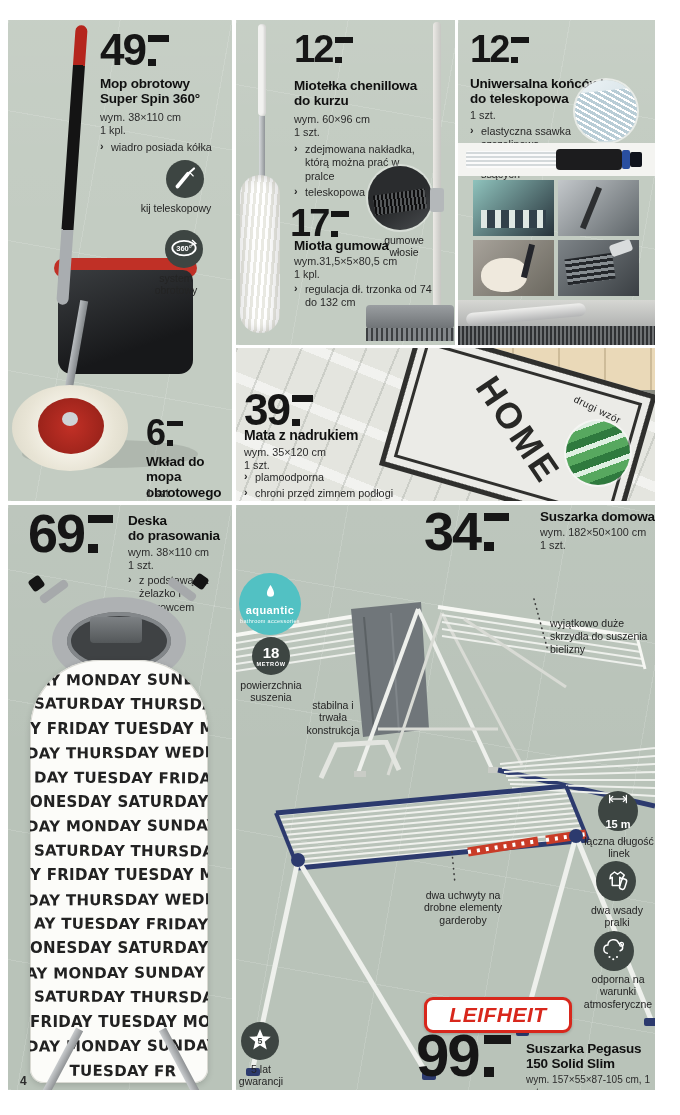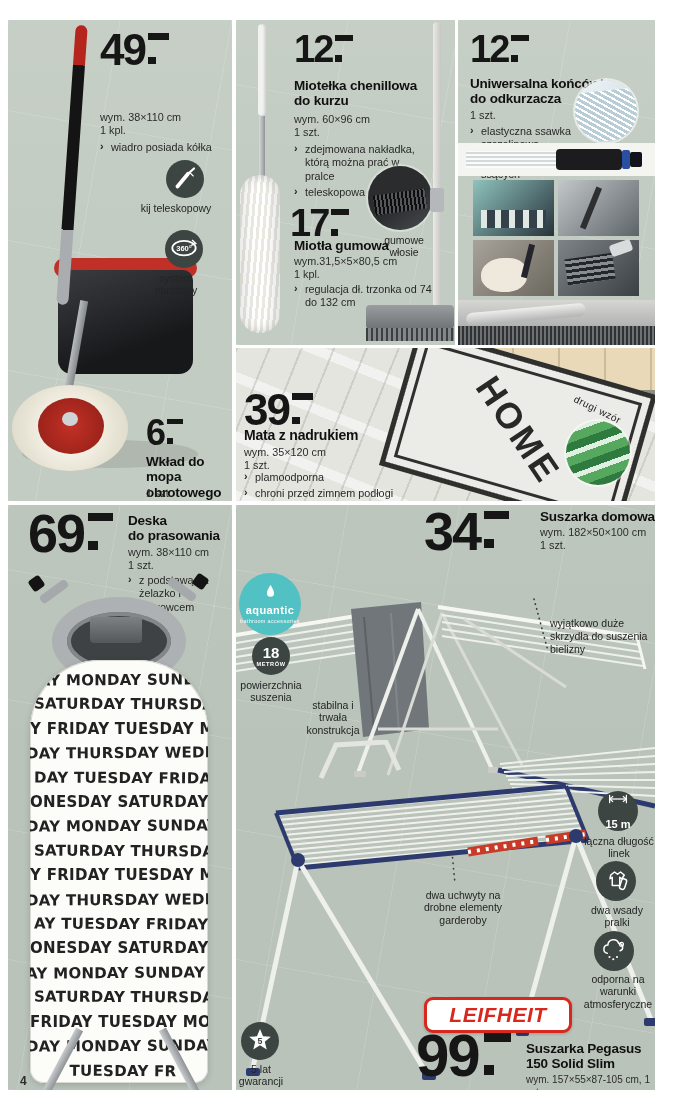--- a/index.html
+++ b/index.html
@@ -6,21 +6,21 @@
   .page{position:relative;width:680px;height:1115px;background:#fff;overflow:hidden;
         font-family:"Liberation Sans","DejaVu Sans",sans-serif;color:#222;}
   .abs{position:absolute;}
   .pnl{position:absolute;overflow:hidden;background:var(--panel-green,#c3ccc2);
        background-image:
          linear-gradient(rgba(255,255,255,.06),rgba(255,255,255,0) 45%),
          repeating-linear-gradient(100deg, rgba(255,255,255,.13) 0 1px, rgba(255,255,255,0) 1px 110px),
          repeating-linear-gradient(10deg, rgba(255,255,255,.13) 0 1px, rgba(255,255,255,0) 1px 128px);}
   .pnl.dark{background-color:var(--panel-green-dark,#b9c3b9);}
   
-  .price{position:absolute;display:inline-flex;align-items:flex-start;color:var(--price-black,#161616);
+  .price{position:absolute;display:inline-flex;align-items:center;color:var(--price-black,#161616);
          font-weight:800;line-height:.82;letter-spacing:-2px;}
   .price .suf{display:flex;flex-direction:column;justify-content:space-between;height:.70em;
               margin-left:.08em;padding-top:.03em;}
   .price .suf i{display:block;font-style:normal;}
   .price .suf .bar{width:.46em;height:.15em;background:currentColor;}
   .price .suf .dot{width:.17em;height:.17em;background:currentColor;}
   .p36{font-size:36px}.p38{font-size:38px}.p44{font-size:44px}.p54{font-size:54px}.p60{font-size:60px}
   
   .tt{position:absolute;font-weight:700;font-size:13.5px;line-height:1.14;color:#101010;letter-spacing:-.2px;}
   .dim{position:absolute;font-size:10.8px;color:#2c2c2c;line-height:1.3;}
@@ -72,20 +72,24 @@
       <div class="abs" style="left:30px;top:378px;width:66px;height:56px;border-radius:50%;background:radial-gradient(circle,#c23026,#8f1f17);"></div>
       <div class="abs" style="left:54px;top:392px;width:16px;height:14px;border-radius:50%;background:#cfd3d6;"></div>
     </div>
     <div class="price p44" style="left:92px;top:12px;">
       <span>49</span>
       <span class="suf">
           <i class="bar"></i>
           <i class="dot"></i>
         </span>
     </div>
+    <div class="tt" style="left:92px;top:56px;">
+      <div>Mop obrotowy</div>
+      <div>Super Spin 360°</div>
+    </div>
     <div class="dim" style="left:92px;top:90px;">wym. 38×110 cm</div>
     <div class="dim" style="left:92px;top:103px;">1 kpl.</div>
     <div class="blts" style="left:92px;top:118px;width:130px;">
       <div class="blt">wiadro posiada kółka</div>
     </div>
     <div class="cir" style="left:158px;top:140px;width:38px;height:38px;">
       <svg width="30" height="30" viewBox="0 0 40 40">
           <line x1="10" y1="30" x2="24" y2="13" stroke="#fff" stroke-width="5" stroke-linecap="round"></line>
           <line x1="23" y1="14" x2="32" y2="6" stroke="#fff" stroke-width="3" stroke-linecap="round"></line>
           <line x1="27" y1="12" x2="31" y2="16" stroke="#fff" stroke-width="1.5" stroke-linecap="round"></line>
@@ -167,21 +171,21 @@
   <div class="pnl" style="left:458px;top:20px;width:197px;height:325px;">
     <div class="price p38" style="left:12px;top:14px;">
       <span>12</span>
       <span class="suf">
           <i class="bar"></i>
           <i class="dot"></i>
         </span>
     </div>
     <div class="tt" style="left:12px;top:56px;">
       <div>Uniwersalna końcówka</div>
-      <div>do odkurzacza</div>
+      <div>do teleskopowa</div>
     </div>
     <div class="dim" style="left:12px;top:88px;">1 szt.</div>
     <div class="blts" style="left:12px;top:102px;width:108px;">
       <div class="blt">elastyczna ssawka szczelinowa</div>
       <div class="blt">dziesiątki rurek ssących</div>
     </div>
     <div class="abs" style="left:117px;top:60px;width:62px;height:62px;border-radius:50%;background:linear-gradient(135deg,#eef4f6,#c9d9e0);box-shadow:0 0 0 2px rgba(255,255,255,.6);overflow:hidden;">
       <div class="abs" style="left:-8px;top:10px;width:90px;height:50px;background:repeating-linear-gradient(35deg,#ffffff 0 2px,#b9cdd6 2px 5px);transform:rotate(-6deg);"></div>
     </div>
 

